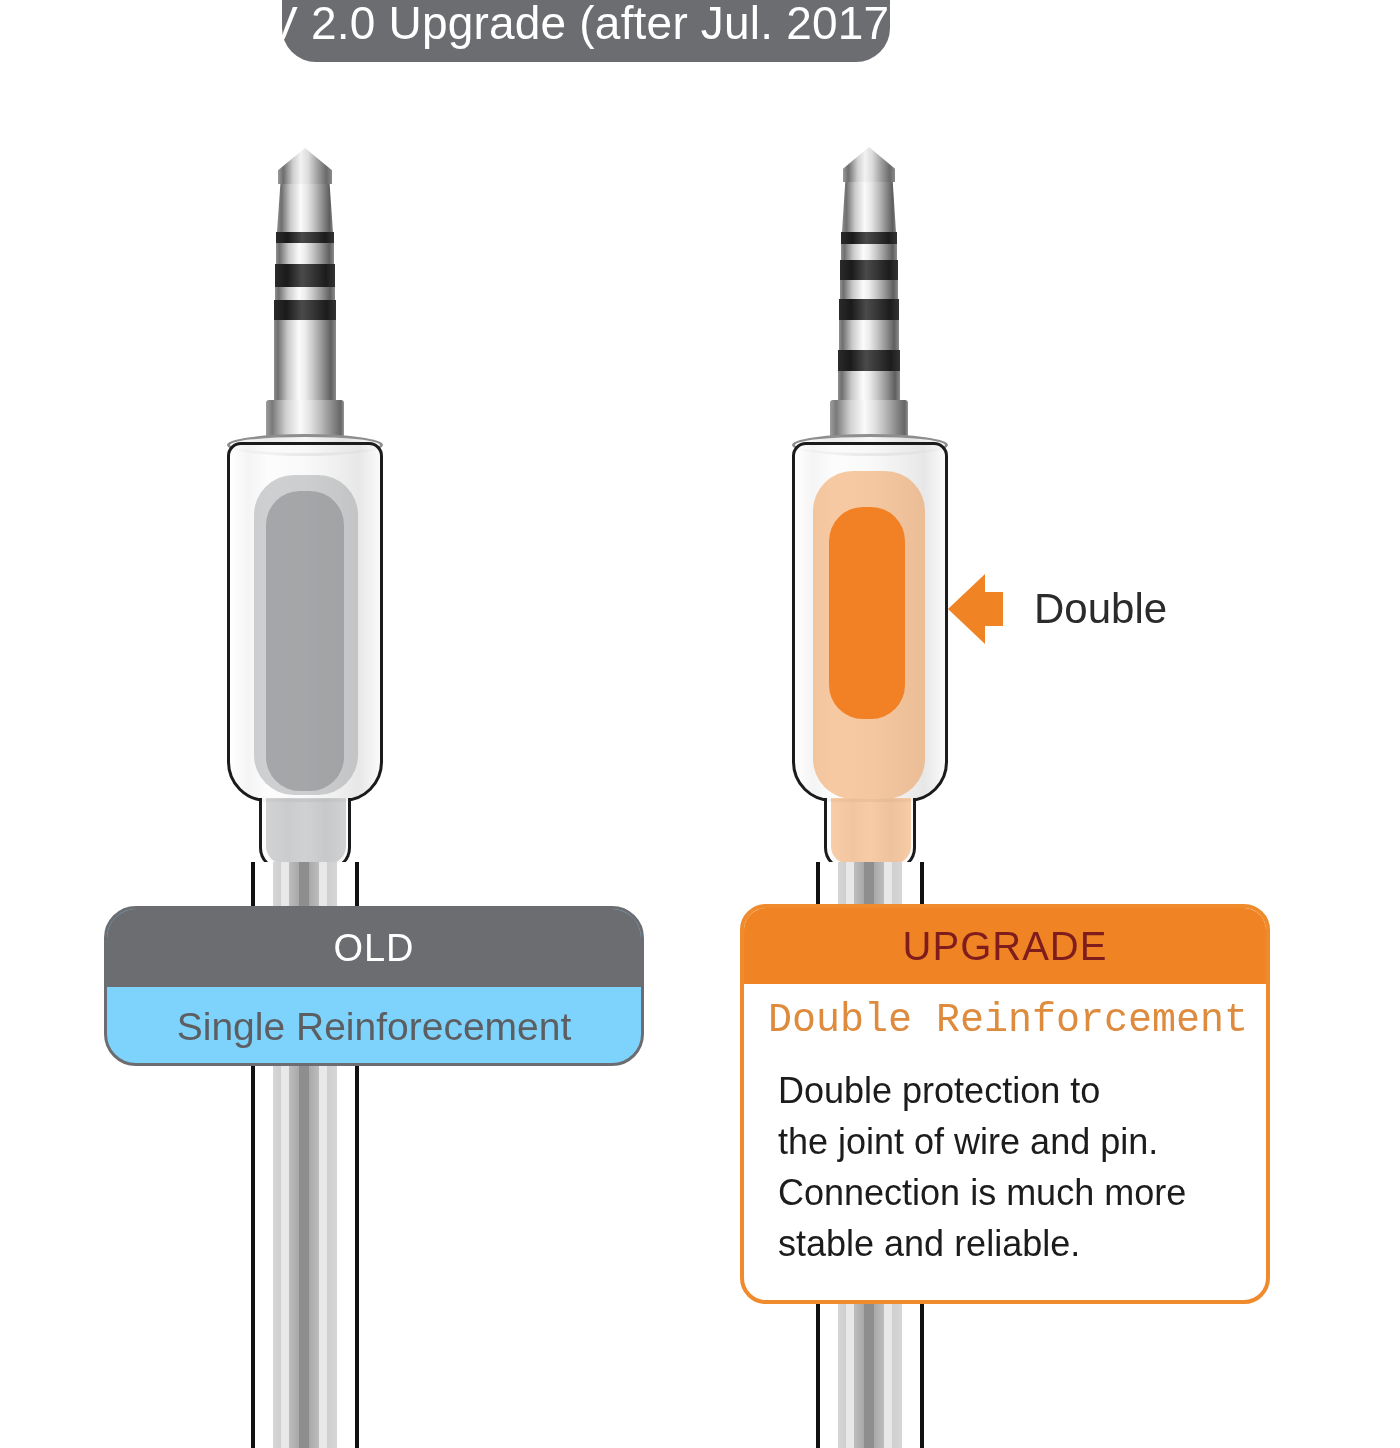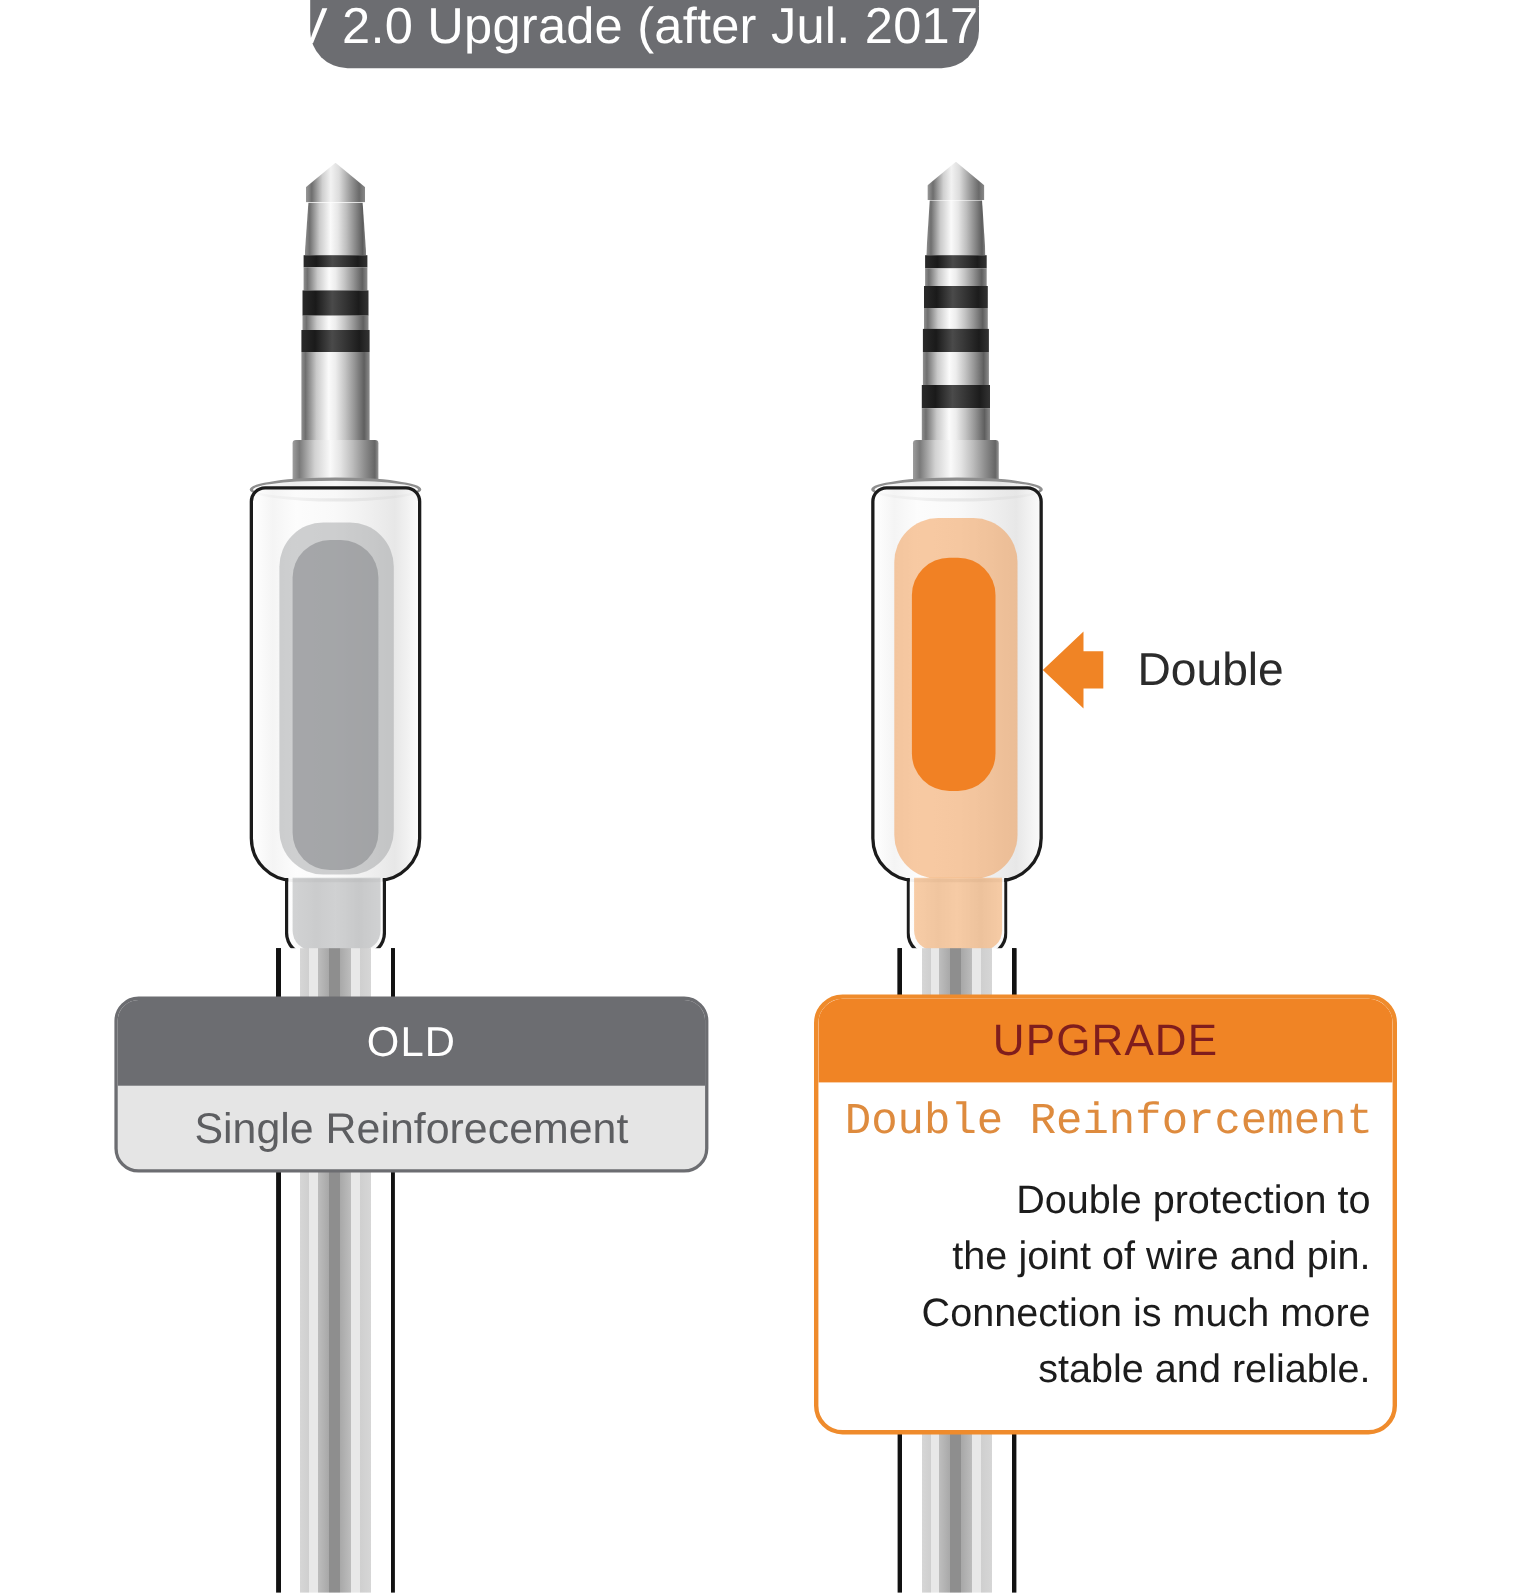--- a/index.html
+++ b/index.html
@@ -25,21 +25,21 @@
   .header-banner .title{
     color:#ffffff;
     font-size:46px;
     letter-spacing:.2px;
     white-space:nowrap;
   }
 
   
   .col{position:absolute;top:0;width:700px;height:1448px;}
   .col-old{left:0;}
-  .col-new{left:700px;text-align:right;}
+  .col-new{left:700px;}
 
   
   .cable{
     position:absolute;
     width:108px;
     background:
       linear-gradient(to right,
         #111 0px,#111 4px,
         #ffffff 4px,#ffffff 22px,
         #d6d6d6 22px,#cfcfcf 30px,
@@ -171,22 +171,22 @@
   }
 
   
   .card{position:absolute;box-sizing:border-box;}
 
   
   .card-old{
     left:104px; top:906px;
     width:540px; height:160px;
     border:3px solid #6c6d71;
-    border-radius:22px;
-    background:#e5e5e5;
+    border-radius:32px;
+    background:#7dd3fc;
     overflow:hidden;
   }
   .card-old .band{
     height:78px;
     background:#6c6d71;
     display:flex;align-items:center;justify-content:center;
   }
   .card-old .band span{color:#ffffff;font-size:38px;letter-spacing:1px;}
   .card-old .body{
     height:79px;

